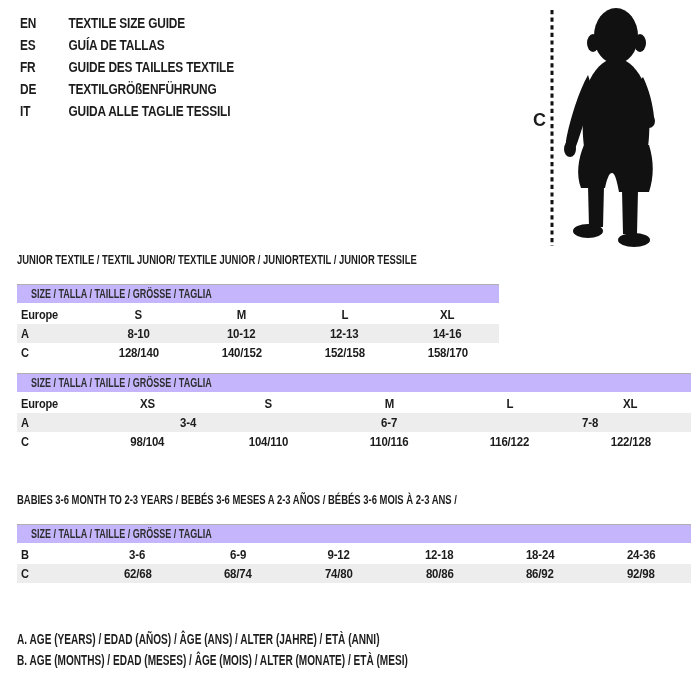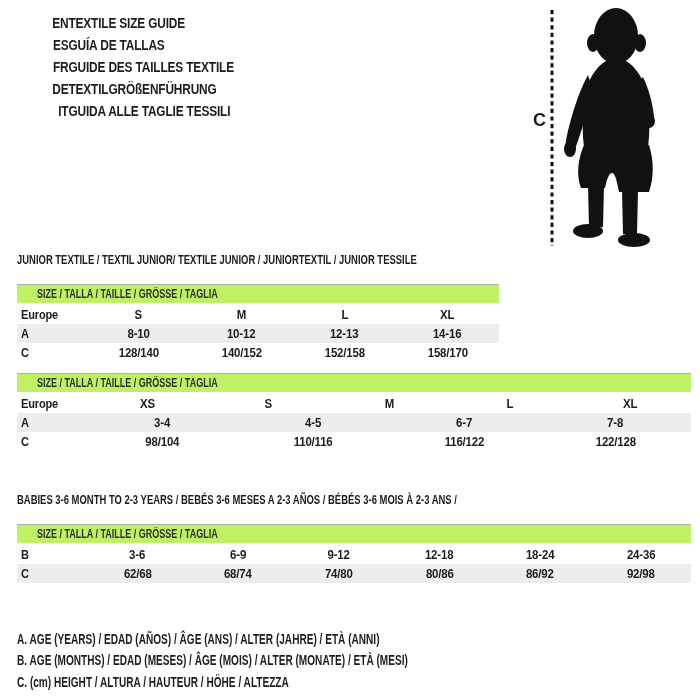--- a/index.html
+++ b/index.html
@@ -1,20 +1,20 @@
 <!DOCTYPE html>
 <html><head>
 <meta charset="utf-8">
 <style>
   html,body{margin:0;padding:0;background:#fff;}
   .page{position:relative;width:700px;height:700px;background:#ffffff;overflow:hidden;
         font-family:"Liberation Sans",sans-serif;color:#1c1c1c;}
 
   
-  .lang-block{position:absolute;left:20px;top:12px;text-align:right;}
+  .lang-block{position:absolute;left:20px;top:12px;}
   .lang-row{display:flex;height:22px;align-items:center;font-weight:700;font-size:14px;
             transform:scaleX(0.85);transform-origin:0 50%;white-space:nowrap;letter-spacing:-0.2px;}
   .lang-code{width:57px;}
 
   
   .height-label{position:absolute;left:533px;top:110px;font-weight:700;font-size:18px;}
   .dash-line{position:absolute;left:549px;top:8px;}
   .toddler{position:absolute;left:557px;top:3px;}
 
   
@@ -24,22 +24,22 @@
   #sec2{top:489px;width:674px;}
 
   .tbl-title{font-weight:700;font-size:13.5px;line-height:21px;margin-bottom:11px;}
   .title-line{white-space:nowrap;}
   .cx70{display:inline-block;transform:scaleX(0.70);transform-origin:0 50%;white-space:nowrap;}
   .cx72{display:inline-block;transform:scaleX(0.72);transform-origin:0 50%;white-space:nowrap;}
   .cx85{display:inline-block;transform:scaleX(0.85);transform-origin:0 50%;white-space:nowrap;}
   .cxc{display:inline-block;transform:scaleX(0.88);transform-origin:50% 50%;white-space:nowrap;}
   .sub-a{font-size:9.5px;vertical-align:-2px;}
 
-  .size-bar{background:#bef264;border-top:1px solid #b0b0b0;height:19px;line-height:18px;
-            font-weight:700;font-size:12.5px;color:#2e2e2e;padding-left:20px;
+  .size-bar{background:#c4b5fd;border-top:1px solid #b0b0b0;height:19px;line-height:18px;
+            font-weight:700;font-size:12.5px;color:#2e2e2e;padding-left:14px;
             box-sizing:border-box;margin-bottom:2px;}
   .trow{display:flex;height:19px;line-height:19px;font-size:13px;letter-spacing:-0.2px;font-weight:bold;}
   .trow.stripe{background:#ededed;}
   .tlabel{width:70px;padding-left:4px;box-sizing:border-box;}
   .tcell{flex:1;text-align:center;}
 
   .footnotes{position:absolute;left:17px;top:629px;font-weight:700;font-size:14px;}
   .fn-line{height:21.3px;line-height:21.3px;white-space:nowrap;}
 </style>
 </head>
@@ -125,27 +125,27 @@
         <span class="tlabel"><span class="cx85">Europe</span></span>
         <span class="tcell"><span class="cxc">XS</span></span>
         <span class="tcell"><span class="cxc">S</span></span>
         <span class="tcell"><span class="cxc">M</span></span>
         <span class="tcell"><span class="cxc">L</span></span>
         <span class="tcell"><span class="cxc">XL</span></span>
       </div>
       <div class="trow stripe">
         <span class="tlabel"><span class="cx85">A</span></span>
         <span class="tcell"><span class="cxc">3-4</span></span>
-        <span class="tcell"><span class="cxc">4-5</span></span>
         <span class="tcell"><span class="cxc">6-7</span></span>
         <span class="tcell"><span class="cxc">7-8</span></span>
       </div>
       <div class="trow">
         <span class="tlabel"><span class="cx85">C</span></span>
         <span class="tcell"><span class="cxc">98/104</span></span>
+        <span class="tcell"><span class="cxc">104/110</span></span>
         <span class="tcell"><span class="cxc">110/116</span></span>
         <span class="tcell"><span class="cxc">116/122</span></span>
         <span class="tcell"><span class="cxc">122/128</span></span>
       </div>
     </section>
   <section class="table-section" id="sec2">
       <div class="tbl-title">
         <div class="title-line"><span class="cx70"><span>BABIES 3-6 MONTH TO 2-3 YEARS / BEBÉS 3-6 MESES A 2-3 AÑOS / BÉBÉS 3-6 MOIS À 2-3 ANS /</span><span class="sub-a"></span><span></span></span></div>
       </div>
       <div class="size-bar"><span class="cx72">SIZE / TALLA / TAILLE / GRÖSSE / TAGLIA</span></div>
@@ -165,15 +165,14 @@
         <span class="tcell"><span class="cxc">74/80</span></span>
         <span class="tcell"><span class="cxc">80/86</span></span>
         <span class="tcell"><span class="cxc">86/92</span></span>
         <span class="tcell"><span class="cxc">92/98</span></span>
       </div>
     </section>
 
   <div class="footnotes" id="footnotes">
       <div class="fn-line"><span class="cx72">A. AGE (YEARS) / EDAD (AÑOS) / ÂGE (ANS) / ALTER (JAHRE) / ETÀ (ANNI)</span></div>
       <div class="fn-line"><span class="cx72">B. AGE (MONTHS) / EDAD (MESES) / ÂGE (MOIS) / ALTER (MONATE) / ETÀ (MESI)</span></div>
-      <div class="fn-line"><span class="cx72">C. (cm) HEIGHT / ALTURA / HAUTEUR / HÖHE / ALTEZZA</span></div>
     </div>
 </div>
 
 </body></html>

